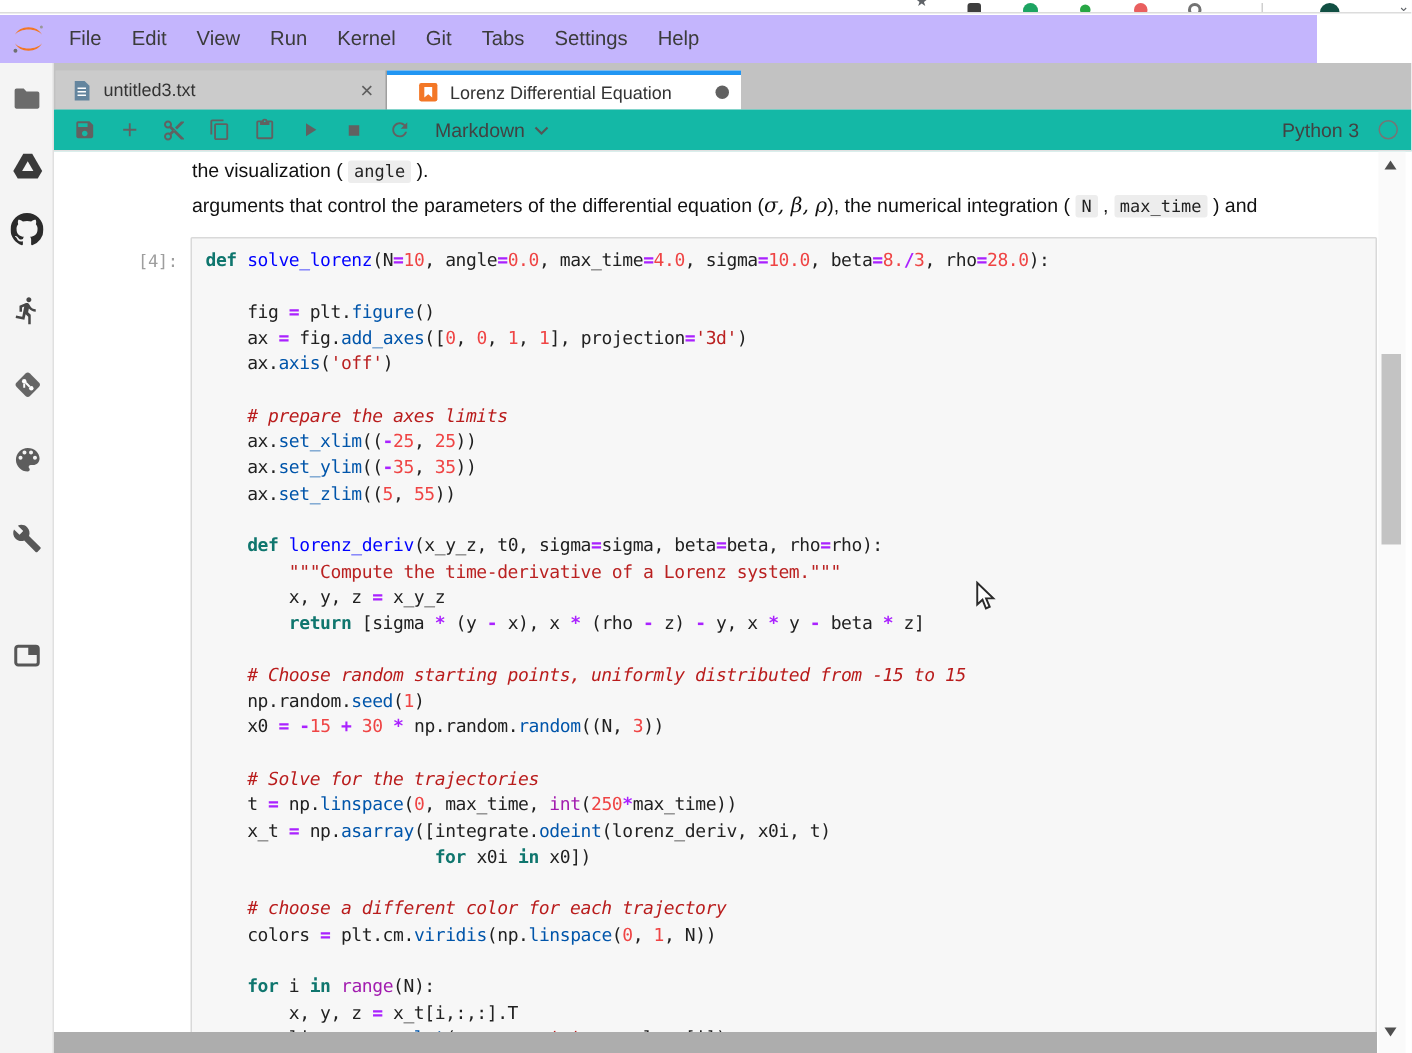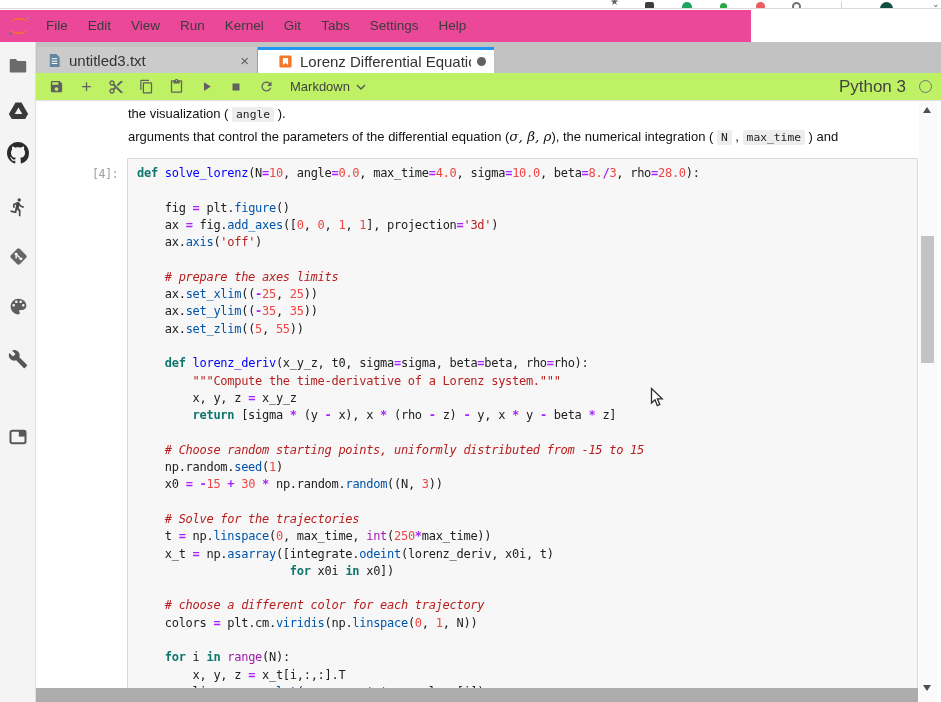--- a/index.html
+++ b/index.html
@@ -3,45 +3,45 @@
 <meta charset="utf-8">
 <style>
   html,body{margin:0;padding:0;width:941px;height:702px;overflow:hidden;background:#fff;
     font-family:"Liberation Sans",sans-serif;position:relative;}
   *{box-sizing:border-box;}
   
   .browser-strip{position:absolute;left:0;top:0;width:941px;height:9px;background:#fff;
     border-bottom:1px solid #dcdcdc;overflow:hidden;z-index:5;}
   .bs-item{position:absolute;}
   
-  .menubar{position:absolute;left:0;top:10px;width:751px;height:32px;background:#ec4899;z-index:4;}
+  .menubar{position:absolute;left:0;top:10px;width:878px;height:32px;background:#c4b5fd;z-index:4;}
   .logo{position:absolute;left:7px;top:4px;width:24px;height:24px;}
   .menu-items{position:absolute;left:36px;top:0;height:32px;white-space:nowrap;}
   .menu-item{display:inline-block;padding:0 10px;font-size:13.5px;color:#3b3b3b;line-height:31px;cursor:default;}
   
   .sidebar{position:absolute;left:0;top:42px;width:36px;height:660px;background:#f4f4f4;
     border-right:1px solid #e0e0e0;z-index:3;}
   .side-icon{position:absolute;left:0;width:36px;display:flex;justify-content:center;}
   
   .main{position:absolute;left:36px;top:42px;width:905px;height:660px;}
   .tabbar{position:absolute;left:0;top:0;width:905px;height:31px;background:#c2c2c2;
     display:flex;align-items:flex-end;padding-left:1px;}
   .tab{height:26px;display:flex;align-items:center;padding:0 8px 0 10px;cursor:default;}
   .tab.inactive{width:221px;background:#cbcbcb;border-right:1px solid #9f9f9f;}
   .tab.active{width:236px;background:#fff;border-top:3px solid #2196f3;padding-left:20px;}
   .tab-icon{display:inline-flex;width:15px;height:15px;}
-  .tab-title{font-size:15px;color:#333;margin-left:7px;flex:1;white-space:nowrap;overflow:hidden;}
+  .tab-title{font-size:12px;color:#333;margin-left:7px;flex:1;white-space:nowrap;overflow:hidden;}
   .tab-close{font-size:15px;color:#5f5f5f;margin-left:6px;line-height:15px;}
   .tab-dirty{width:9px;height:9px;border-radius:50%;background:#616161;margin-left:6px;flex:none;}
-  .toolbar{position:absolute;left:0;top:31px;width:905px;height:28px;background:#bef264;
+  .toolbar{position:absolute;left:0;top:31px;width:905px;height:28px;background:#14b8a6;
     border-bottom:1px solid #e0e0e0;display:flex;align-items:center;padding-left:12px;}
   .tool-btn{width:16px;height:16px;margin-right:14px;display:inline-flex;align-items:center;justify-content:center;}
   .celltype{display:flex;align-items:center;margin-left:2px;font-size:13px;color:#424242;gap:6px;}
   .tb-spacer{flex:1;}
-  .kernel-name{font-size:17px;color:#424242;margin-right:13px;}
+  .kernel-name{font-size:13px;color:#424242;margin-right:13px;}
   .kernel-status{width:13px;height:13px;border:1.6px solid #757575;border-radius:50%;margin-right:9px;flex:none;}
   
   .content{position:absolute;left:0;top:59px;width:905px;height:601px;background:#fff;overflow:hidden;}
   .md{position:absolute;left:92px;top:2px;}
   .md-line{white-space:nowrap;font-size:13px;line-height:21.5px;color:#111;}
   .md-code{font-family:"DejaVu Sans Mono","Liberation Mono",monospace;font-size:11.3px;
     background:#ededed;padding:1px 4px;border-radius:2px;color:#222;}
   .md-math{font-family:"DejaVu Serif","Liberation Serif",serif;font-style:italic;font-size:13.5px;}
   .prompt{position:absolute;left:56px;top:66px;font-family:"DejaVu Sans Mono","Liberation Mono",monospace;
     font-size:11.5px;letter-spacing:-0.3px;color:#9e9e9e;}

